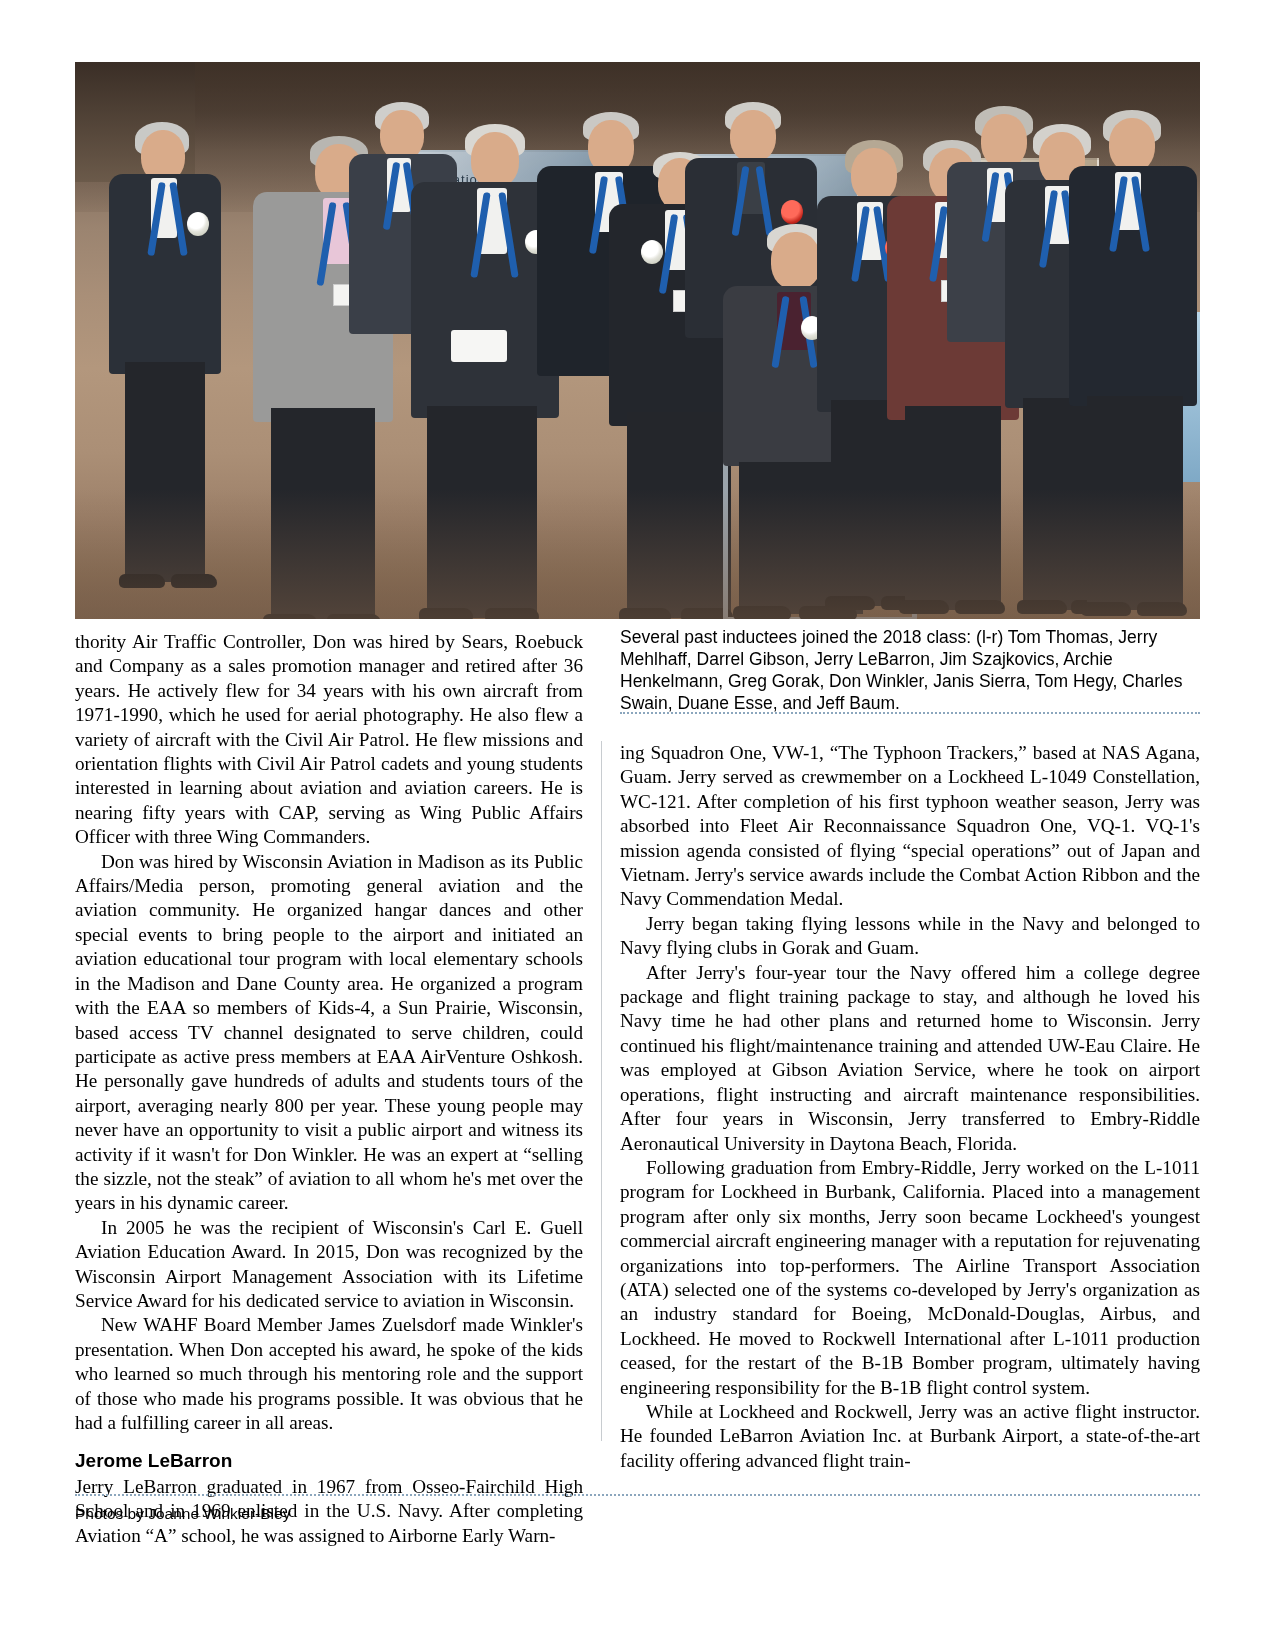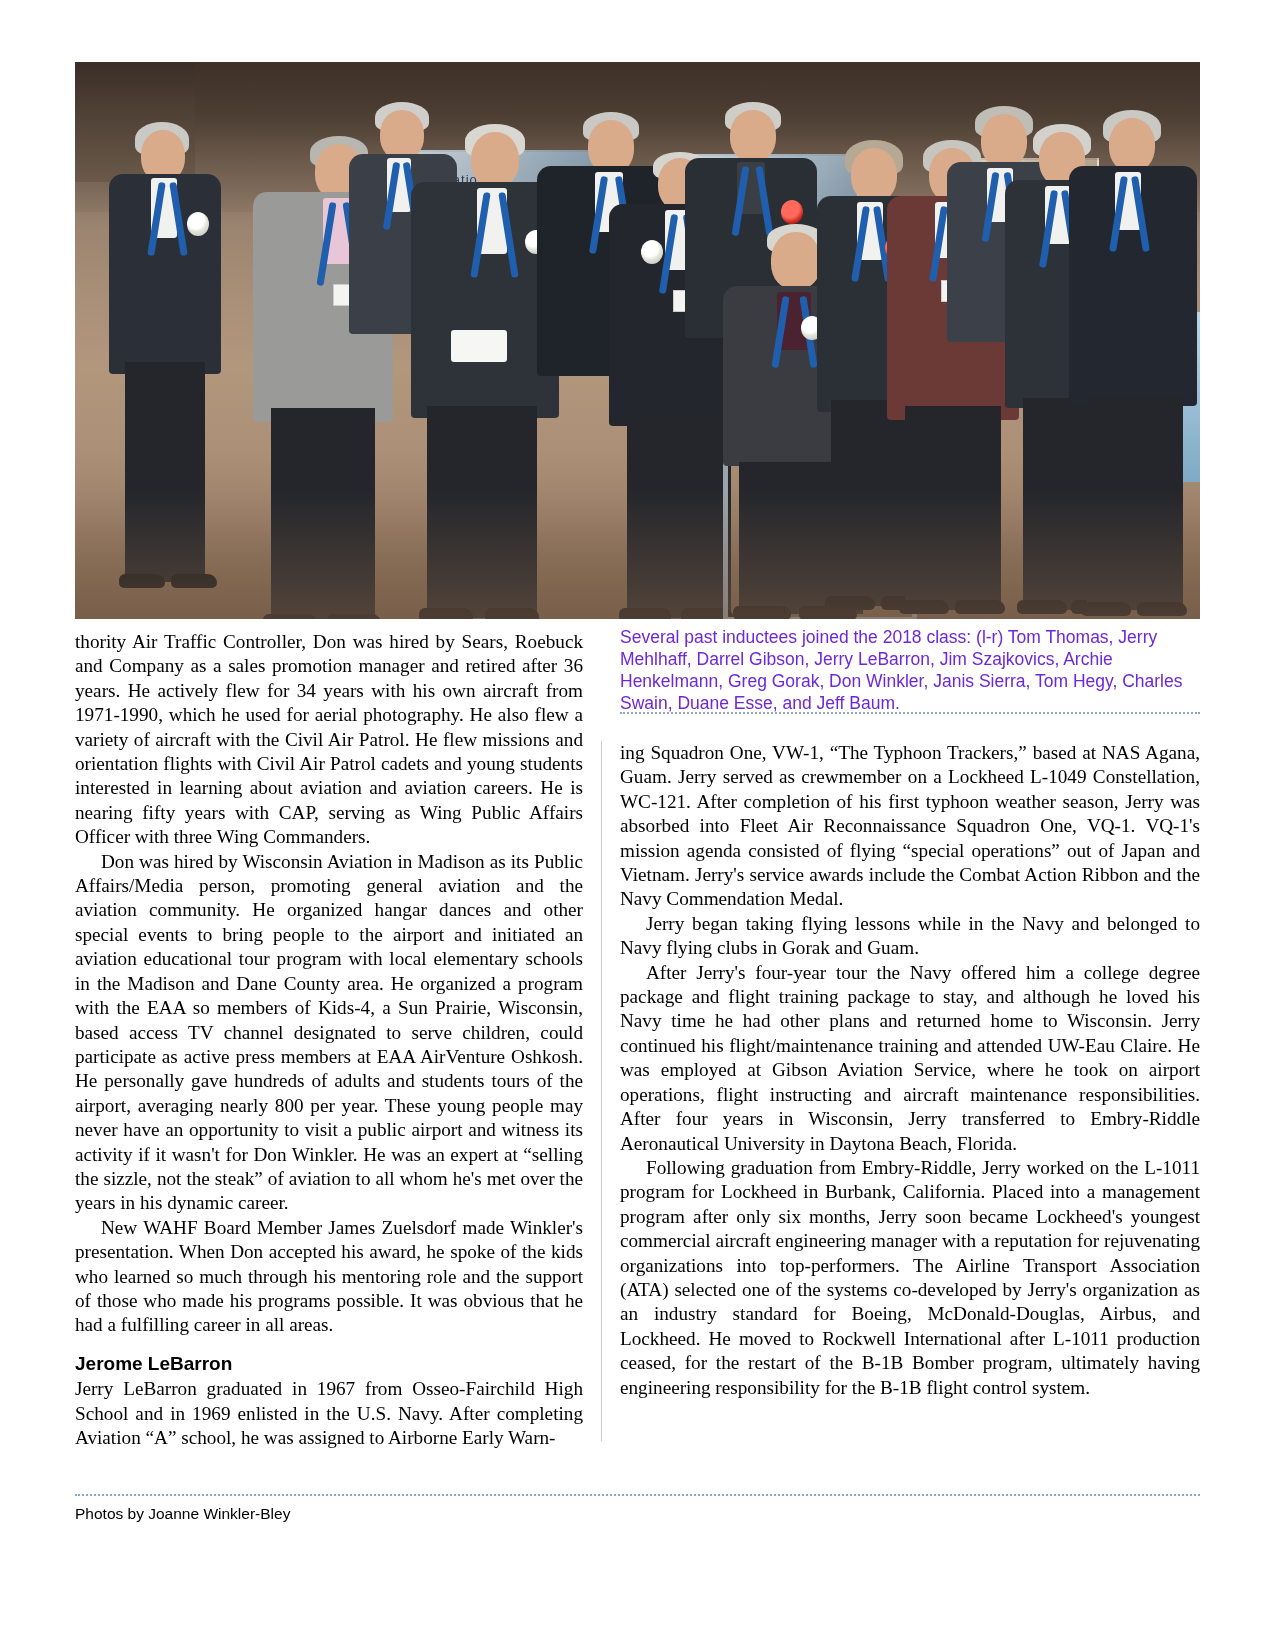--- a/index.html
+++ b/index.html
@@ -172,21 +172,21 @@
   .col-right { left: 620px; top: 741px; width: 580px; }
 
   .caption {
     position: absolute;
     left: 620px;
     top: 626px;
     width: 580px;
     font-family: "Liberation Sans", sans-serif;
     font-size: 17.5px;
     line-height: 22px;
-    color: #6d28d9;
+    color: #000000;
   }
   .caption-rule {
     position: absolute;
     left: 620px;
     top: 712px;
     width: 580px;
     height: 0;
     border-top: 2px dotted #8ba6bd;
   }
 
@@ -413,32 +413,34 @@
       <div class="floor"></div>
     </div>
   </div>
 
   <div class="caption">Several past inductees joined the 2018 class: (l-r) Tom Thomas, Jerry Mehlhaff, Darrel Gibson, Jerry LeBarron, Jim Szajkovics, Archie Henkelmann, Greg Gorak, Don Winkler, Janis Sierra, Tom Hegy, Charles Swain, Duane Esse, and Jeff Baum.</div>
   <div class="caption-rule"></div>
 
   <div class="col col-left">
     <p>thority Air Traffic Controller, Don was hired by Sears, Roebuck and Company as a sales promotion manager and retired after 36 years. He actively flew for 34 years with his own aircraft from 1971-1990, which he used for aerial photography. He also flew a variety of aircraft with the Civil Air Patrol. He flew missions and orientation flights with Civil Air Patrol cadets and young students interested in learning about aviation and aviation careers. He is nearing fifty years with CAP, serving as Wing Public Affairs Officer with three Wing Commanders.</p>
     <p class="indent">Don was hired by Wisconsin Aviation in Madison as its Public Affairs/Media person, promoting general aviation and the aviation community. He organized hangar dances and other special events to bring people to the airport and initiated an aviation educational tour program with local elementary schools in the Madison and Dane County area. He organized a program with the EAA so members of Kids-4, a Sun Prairie, Wisconsin, based access TV channel designated to serve children, could participate as active press members at EAA AirVenture Oshkosh. He personally gave hundreds of adults and students tours of the airport, averaging nearly 800 per year. These young people may never have an opportunity to visit a public airport and witness its activity if it wasn't for Don Winkler. He was an expert at “selling the sizzle, not the steak” of aviation to all whom he's met over the years in his dynamic career.</p>
+    <p class="indent">In 2005 he was the recipient of Wisconsin's Carl E. Guell Aviation Education Award. In 2015, Don was recognized by the Wisconsin Airport Management Association with its Lifetime Service Award for his dedicated service to aviation in Wisconsin.</p>
     <p class="indent">New WAHF Board Member James Zuelsdorf made Winkler's presentation. When Don accepted his award, he spoke of the kids who learned so much through his mentoring role and the support of those who made his programs possible. It was obvious that he had a fulfilling career in all areas.</p>
     <p class="subhead">Jerome LeBarron</p>
     <p>Jerry LeBarron graduated in 1967 from Osseo-Fairchild High School and in 1969 enlisted in the U.S. Navy. After completing Aviation “A” school, he was assigned to Airborne Early Warn-</p>
   </div>
 
   <div class="col-divider"></div>
 
   <div class="col col-right">
     <p>ing Squadron One, VW-1, “The Typhoon Trackers,” based at NAS Agana, Guam. Jerry served as crewmember on a Lockheed L-1049 Constellation, WC-121. After completion of his first typhoon weather season, Jerry was absorbed into Fleet Air Reconnaissance Squadron One, VQ-1. VQ-1's mission agenda consisted of flying “special operations” out of Japan and Vietnam. Jerry's service awards include the Combat Action Ribbon and the Navy Commendation Medal.</p>
     <p class="indent">Jerry began taking flying lessons while in the Navy and belonged to Navy flying clubs in Gorak and Guam.</p>
     <p class="indent">After Jerry's four-year tour the Navy offered him a college degree package and flight training package to stay, and although he loved his Navy time he had other plans and returned home to Wisconsin. Jerry continued his flight/maintenance training and attended UW-Eau Claire. He was employed at Gibson Aviation Service, where he took on airport operations, flight instructing and aircraft maintenance responsibilities. After four years in Wisconsin, Jerry transferred to Embry-Riddle Aeronautical University in Daytona Beach, Florida.</p>
     <p class="indent">Following graduation from Embry-Riddle, Jerry worked on the L-1011 program for Lockheed in Burbank, California. Placed into a management program after only six months, Jerry soon became Lockheed's youngest commercial aircraft engineering manager with a reputation for rejuvenating organizations into top-performers. The Airline Transport Association (ATA) selected one of the systems co-developed by Jerry's organization as an industry standard for Boeing, McDonald-Douglas, Airbus, and Lockheed. He moved to Rockwell International after L-1011 production ceased, for the restart of the B-1B Bomber program, ultimately having engineering responsibility for the B-1B flight control system.</p>
+    <p class="indent">While at Lockheed and Rockwell, Jerry was an active flight instructor. He founded LeBarron Aviation Inc. at Burbank Airport, a state-of-the-art facility offering advanced flight train-</p>
   </div>
 
   <div class="footer-rule"></div>
   <div class="footer">
     <div class="footer-right">Photos by Joanne Winkler-Bley</div>
   </div>
 
 </div>
 
 </body></html>

